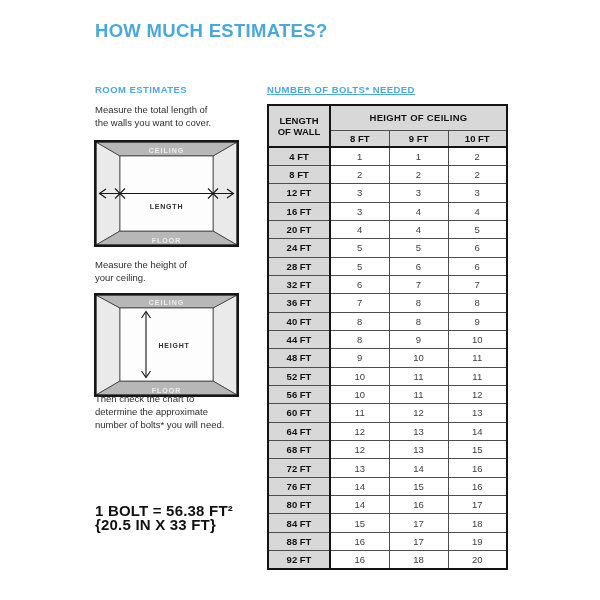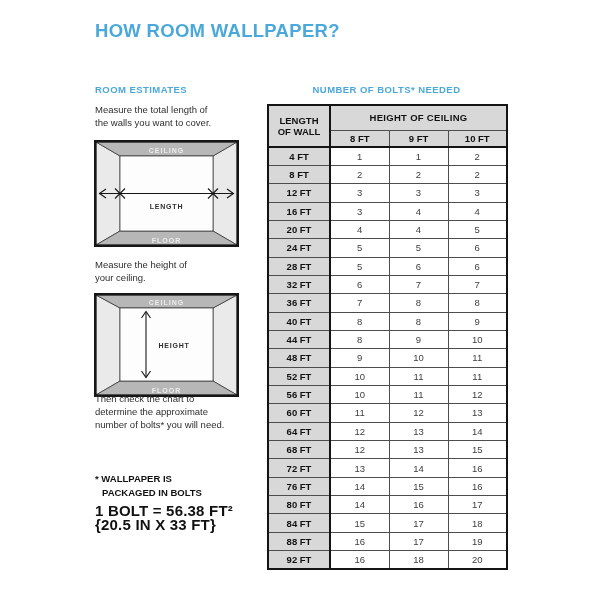--- a/index.html
+++ b/index.html
@@ -18,21 +18,21 @@
 
   .page-title{
     position:absolute;left:95px;top:20px;
     font-size:18.5px;font-weight:bold;color:var(--accent);letter-spacing:.3px;
   }
   .section-heading{
     position:absolute;top:84px;
     font-size:9.5px;font-weight:bold;color:var(--accent);letter-spacing:.45px;
   }
   .heading-left{left:95px;text-align:right;}
-  .heading-table{left:267px;width:239px;text-align:center;}
+  .heading-table{left:267px;width:239px;text-decoration:underline;}
 
   .step{position:absolute;left:95px;font-size:9.5px;line-height:13px;color:var(--text-dark);}
   .step span{display:block;}
   .step1{top:103px;}
   .step2{top:258px;}
   .step3{top:392px;}
 
   .room-svg{position:absolute;left:94px;}
   .svg-length{top:140px;}
   .svg-height{top:293px;}
@@ -79,21 +79,21 @@
   .room-svg text{font-family:"Liberation Sans","DejaVu Sans",sans-serif;}
   .band-label{font-size:7px;font-weight:600;fill:#ECECEC;letter-spacing:1px;}
   .measure-label{font-size:7px;font-weight:600;fill:#2e2e2e;letter-spacing:.8px;}
   .room-line{stroke:#161616;stroke-width:1.1;fill:none;}
 </style>
 </head>
 <body>
 
 <div class="page">
 
-  <div class="page-title">HOW ROOM WALLPAPER?</div>
+  <div class="page-title">HOW MUCH ESTIMATES?</div>
 
   <div class="section-heading heading-left">ROOM ESTIMATES</div>
 
   <div class="section-heading heading-table">NUMBER OF BOLTS* NEEDED</div>
 
   <div class="step step1">
     <span>Measure the total length of</span>
     <span>the walls you want to cover.</span>
   </div>
 
@@ -143,24 +143,20 @@
     <text class="measure-label" x="80" y="54.5" text-anchor="middle">HEIGHT</text>
     <rect x="1.25" y="1.25" width="142.5" height="101.5" fill="none" stroke="#161616" stroke-width="2.5"></rect>
   </svg>
 
   <div class="step step3">
     <span>Then check the chart to</span>
     <span>determine the approximate</span>
     <span>number of bolts* you will need.</span>
   </div>
 
-  <div class="footnote">
-    <span style="display:block">* WALLPAPER IS</span>
-    <span style="display:block" class="indent">PACKAGED IN BOLTS</span>
-  </div>
 
   <div class="bolt-def">
     <span>1 BOLT = 56.38 FT²</span>
     <span>{20.5 IN X 33 FT}</span>
   </div>
 
   <table class="bolts-table">
     <colgroup>
         <col class="c1">
         <col class="c2">

